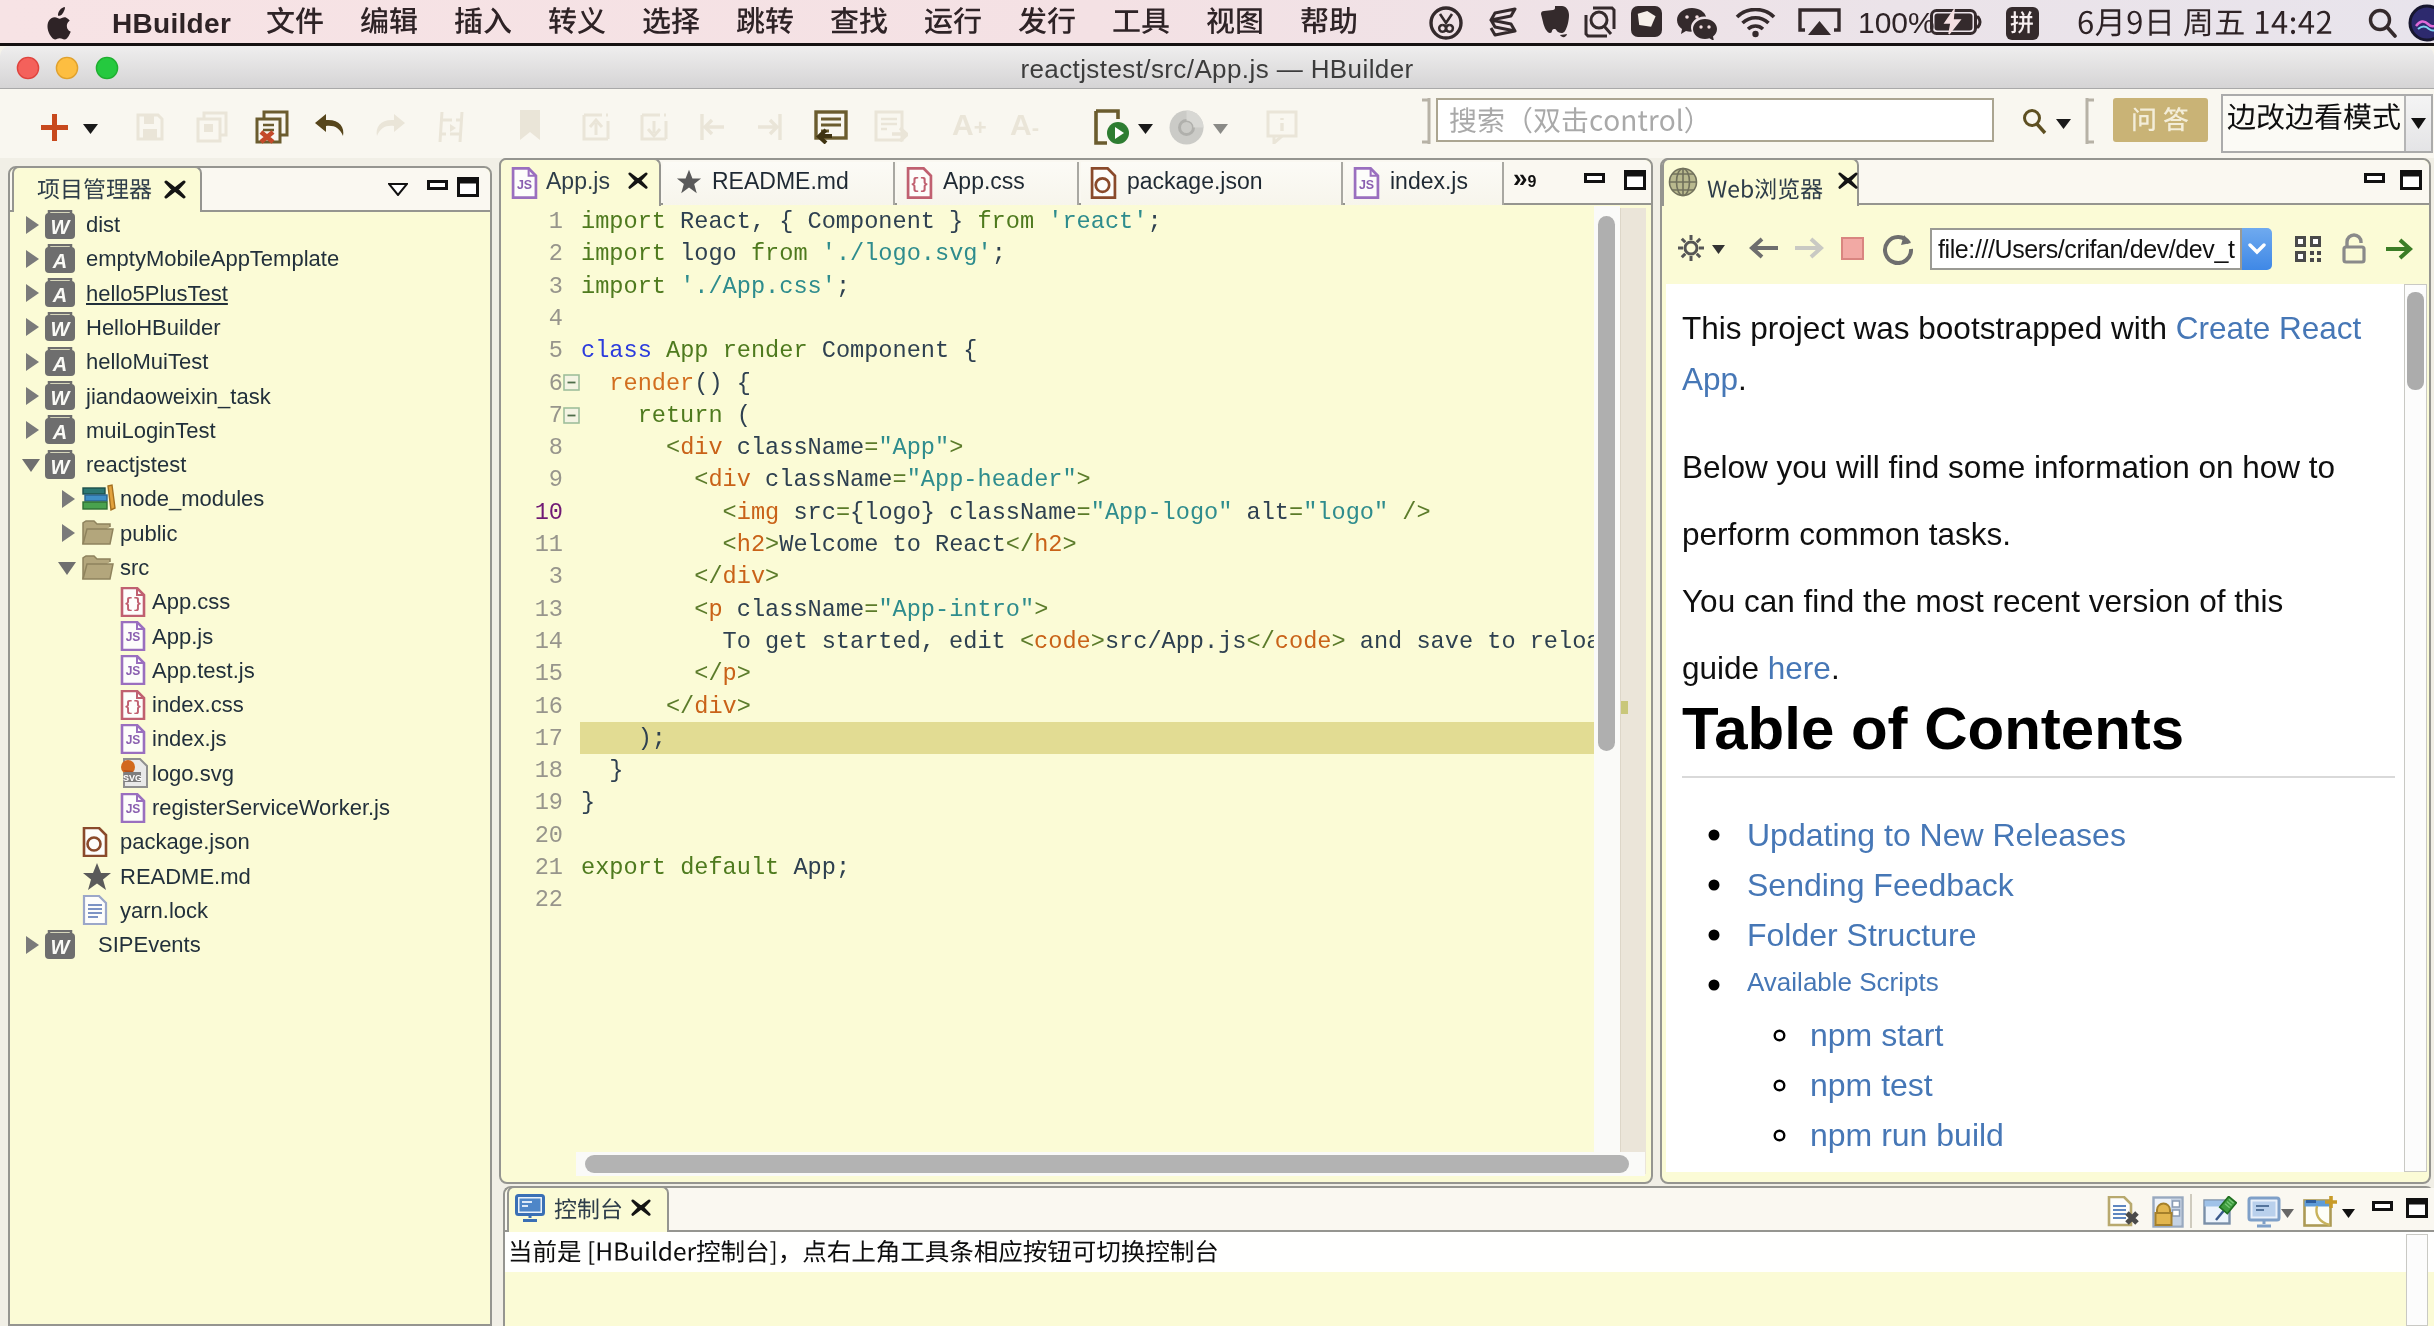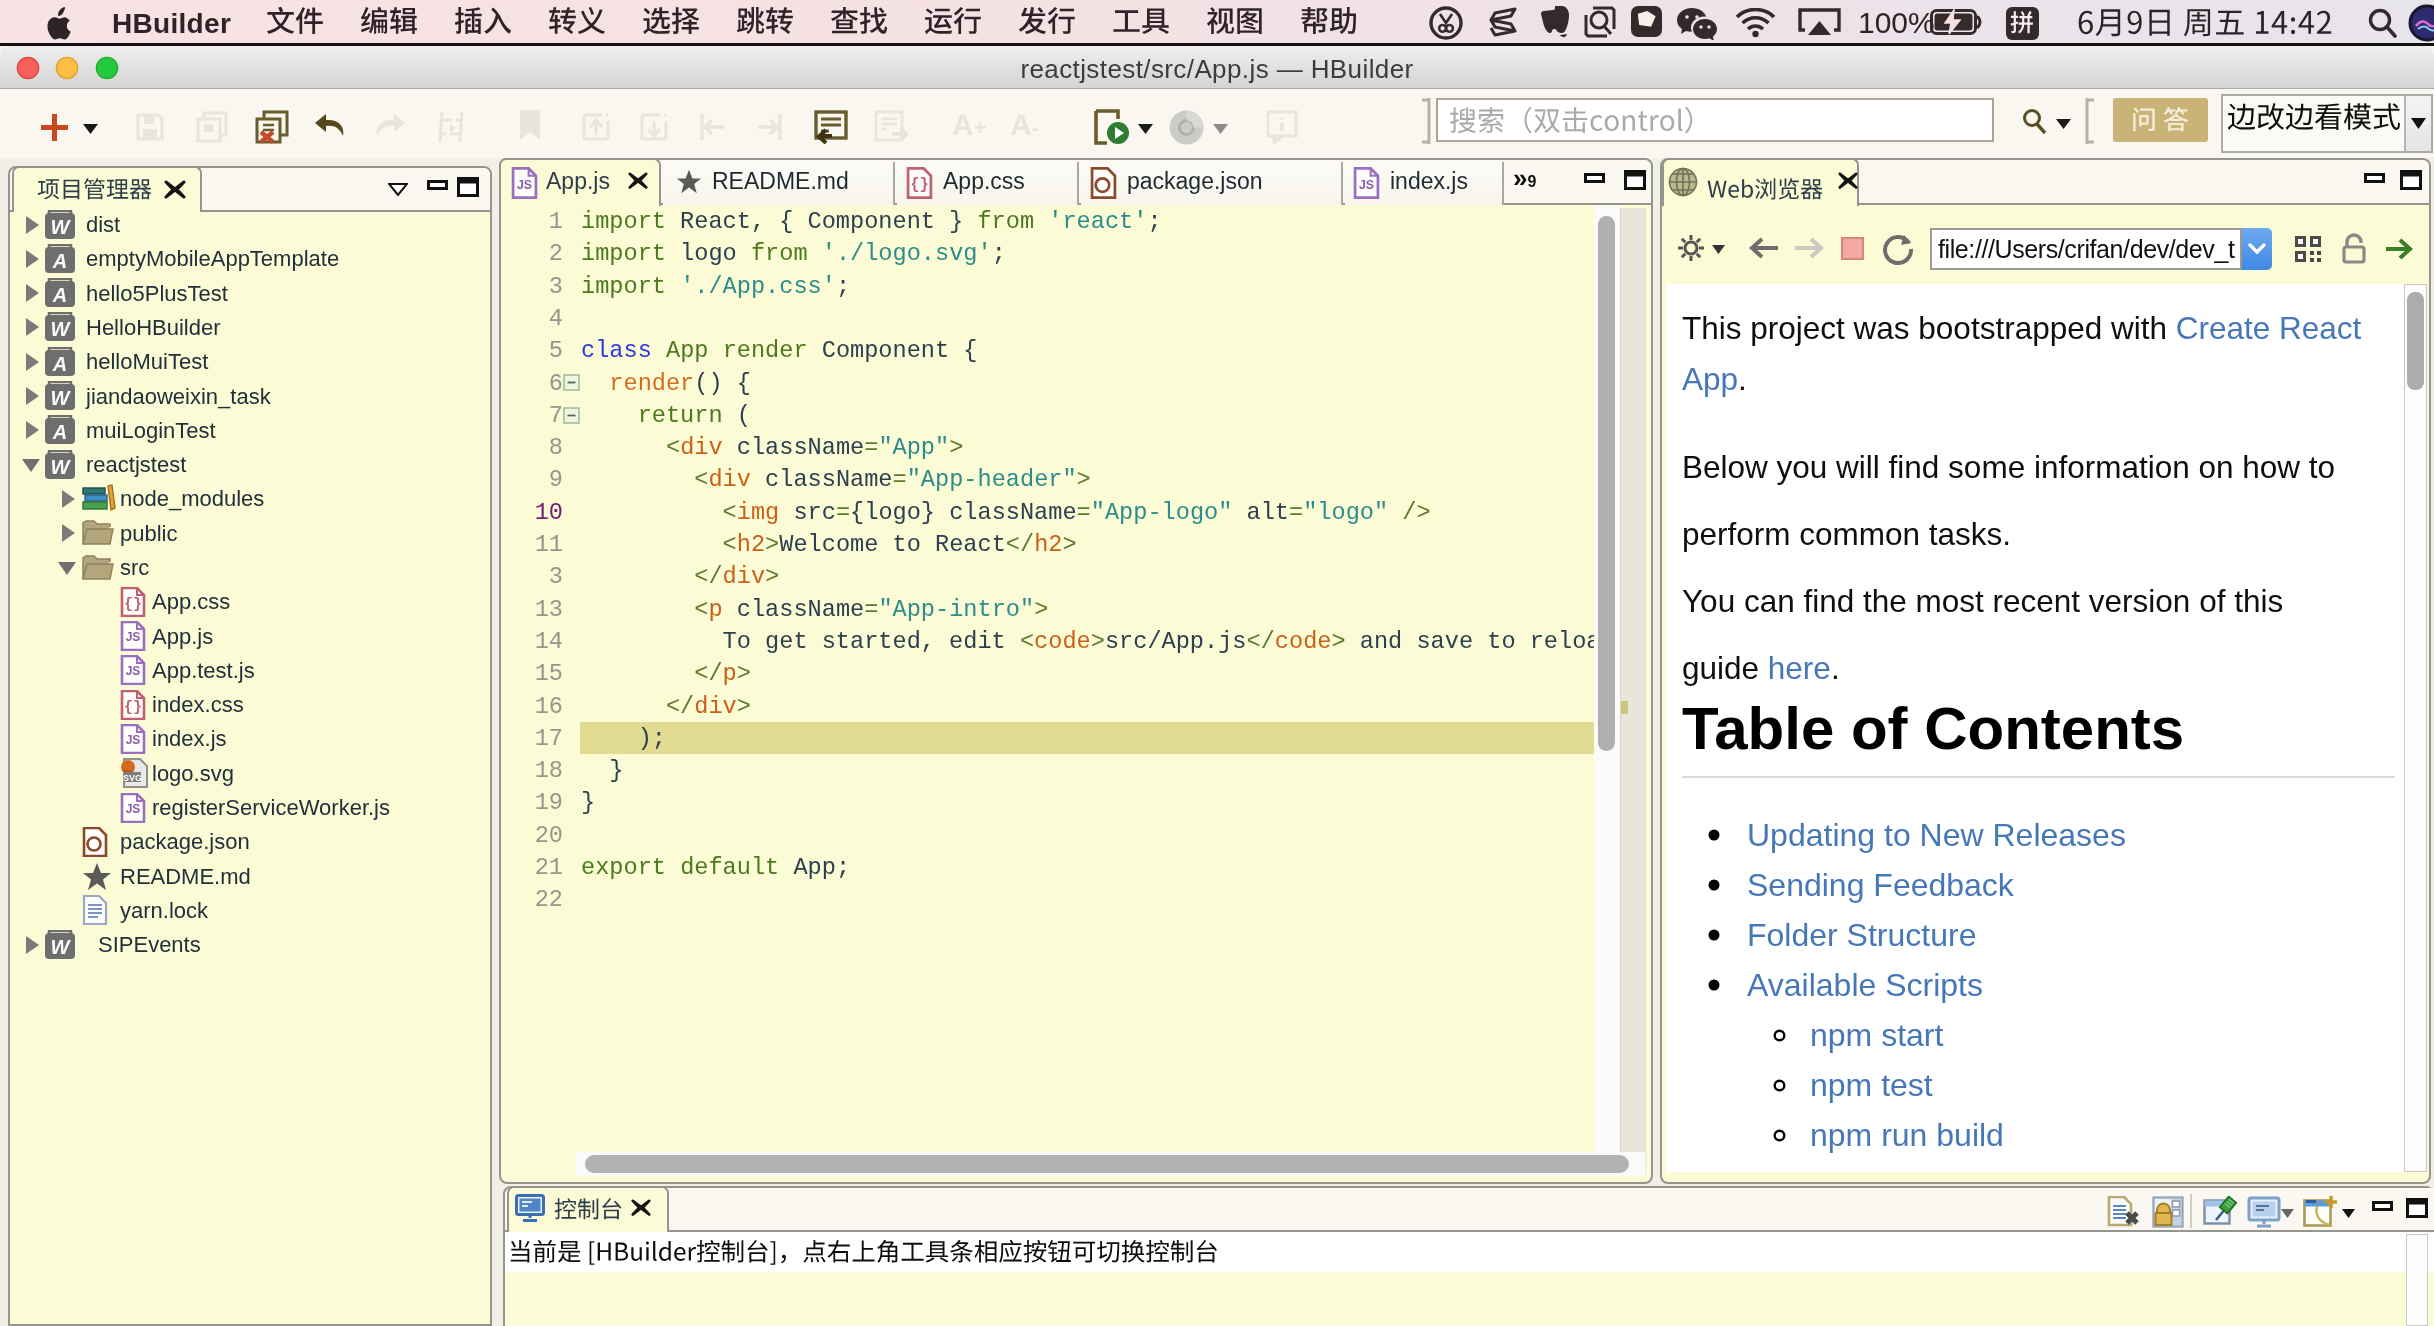--- a/index.html
+++ b/index.html
@@ -283,21 +283,21 @@
   </svg>
 <div class="abs" style="left:86px;top:246px;font-size:22px;color:#22303B;">emptyMobileAppTemplate</div>
 <svg class="abs" style="left:26px;top:284px" width="14" height="18" viewBox="0 0 14 18">
     <path d="M0 0 L13 9 L0 18 Z" fill="#7A7A7A"></path>
   </svg>
 <svg class="abs" style="left:44px;top:278px" width="32" height="30" viewBox="0 0 32 30">
     <path d="M5 4 L5 1 L27 1 L27 4" fill="none" stroke="#6E6E6E" stroke-width="2.5"></path>
     <rect x="1" y="3" width="30" height="26" rx="4" fill="#6E6E6E"></rect>
     <text x="16" y="24" font-family="Liberation Sans" font-size="20" font-weight="bold" fill="#FAFAF6" text-anchor="middle" font-style="italic">A</text>
   </svg>
-<div class="abs" style="left:86px;top:281px;font-size:22px;color:#22303B;">hello5PlusTest</div>
+<div class="abs" style="left:86px;top:281px;font-size:22px;color:#22303B;text-decoration:underline;">hello5PlusTest</div>
 <svg class="abs" style="left:26px;top:318px" width="14" height="18" viewBox="0 0 14 18">
     <path d="M0 0 L13 9 L0 18 Z" fill="#7A7A7A"></path>
   </svg>
 <svg class="abs" style="left:44px;top:312px" width="32" height="30" viewBox="0 0 32 30">
     <path d="M5 4 L5 1 L27 1 L27 4" fill="none" stroke="#6E6E6E" stroke-width="2.5"></path>
     <rect x="1" y="3" width="30" height="26" rx="4" fill="#6E6E6E"></rect>
     <text x="16" y="24" font-family="Liberation Sans" font-size="20" font-weight="bold" fill="#FAFAF6" text-anchor="middle" font-style="italic">W</text>
   </svg>
 <div class="abs" style="left:86px;top:315px;font-size:22px;color:#22303B;">HelloHBuilder</div>
 <svg class="abs" style="left:26px;top:353px" width="14" height="18" viewBox="0 0 14 18">
@@ -621,21 +621,21 @@
     <circle cx="6" cy="6" r="5.5" fill="#000"></circle>
   </svg>
 <div class="abs" style="left:1747px;top:867px;font-size:32px;color:#4677B6;">Sending Feedback</div>
 <svg class="abs" style="left:1708px;top:929px" width="12" height="12" viewBox="0 0 12 12">
     <circle cx="6" cy="6" r="5.5" fill="#000"></circle>
   </svg>
 <div class="abs" style="left:1747px;top:917px;font-size:32px;color:#4677B6;">Folder Structure</div>
 <svg class="abs" style="left:1708px;top:979px" width="12" height="12" viewBox="0 0 12 12">
     <circle cx="6" cy="6" r="5.5" fill="#000"></circle>
   </svg>
-<div class="abs" style="left:1747px;top:967px;font-size:32px;color:#4677B6;">Available Scripts</div>
+<div class="abs" style="left:1747px;top:967px;font-size:26px;color:#4677B6;">Available Scripts</div>
 <svg class="abs" style="left:1773px;top:1029px" width="13" height="13" viewBox="0 0 13 13">
     <circle cx="6.5" cy="6.5" r="4.8" fill="#fff" stroke="#000" stroke-width="2.4"></circle>
   </svg>
 <div class="abs" style="left:1810px;top:1017px;font-size:32px;color:#4677B6;">npm start</div>
 <svg class="abs" style="left:1773px;top:1079px" width="13" height="13" viewBox="0 0 13 13">
     <circle cx="6.5" cy="6.5" r="4.8" fill="#fff" stroke="#000" stroke-width="2.4"></circle>
   </svg>
 <div class="abs" style="left:1810px;top:1067px;font-size:32px;color:#4677B6;">npm test</div>
 <svg class="abs" style="left:1773px;top:1129px" width="13" height="13" viewBox="0 0 13 13">
     <circle cx="6.5" cy="6.5" r="4.8" fill="#fff" stroke="#000" stroke-width="2.4"></circle>

